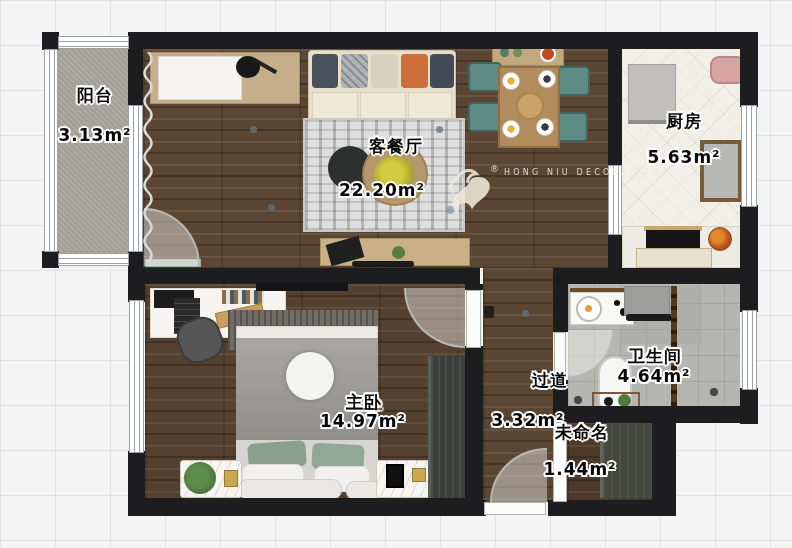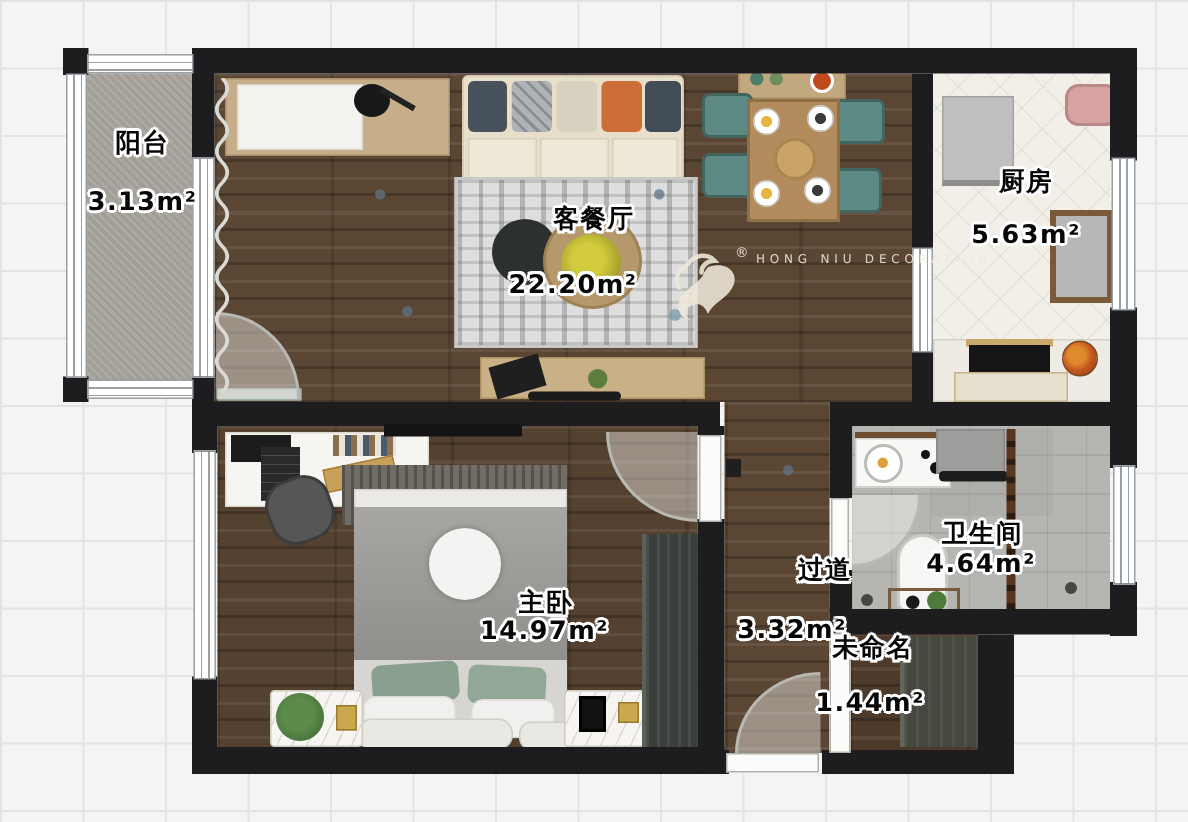--- a/index.html
+++ b/index.html
@@ -241,21 +241,21 @@
 
   <div class="room-label" style="left:95px;top:95px;">阳台</div>
   <div class="room-label" style="left:95px;top:135px;">3.13m²</div>
 
   <div class="room-label" style="left:384px;top:146px;margin-left:12px;">客餐厅</div>
   <div class="room-label" style="left:382px;top:190px;">22.20m²</div>
 
   <div class="room-label" style="left:684px;top:121px;">厨房</div>
   <div class="room-label" style="left:684px;top:157px;">5.63m²</div>
 
-  <div class="room-label" style="left:364px;top:402px;">主卧</div>
+  <div class="room-label" style="left:364px;top:402px;text-decoration:underline;">主卧</div>
   <div class="room-label" style="left:363px;top:421px;">14.97m²</div>
 
   <div class="room-label" style="left:550px;top:380px;">过道</div>
   <div class="room-label" style="left:528px;top:420px;">3.32m²</div>
 
   <div class="room-label" style="left:655px;top:336px;margin-top:20px;">卫生间</div>
   <div class="room-label" style="left:654px;top:376px;">4.64m²</div>
 
   <div class="room-label" style="left:582px;top:432px;">未命名</div>
   <div class="room-label" style="left:580px;top:469px;">1.44m²</div>

